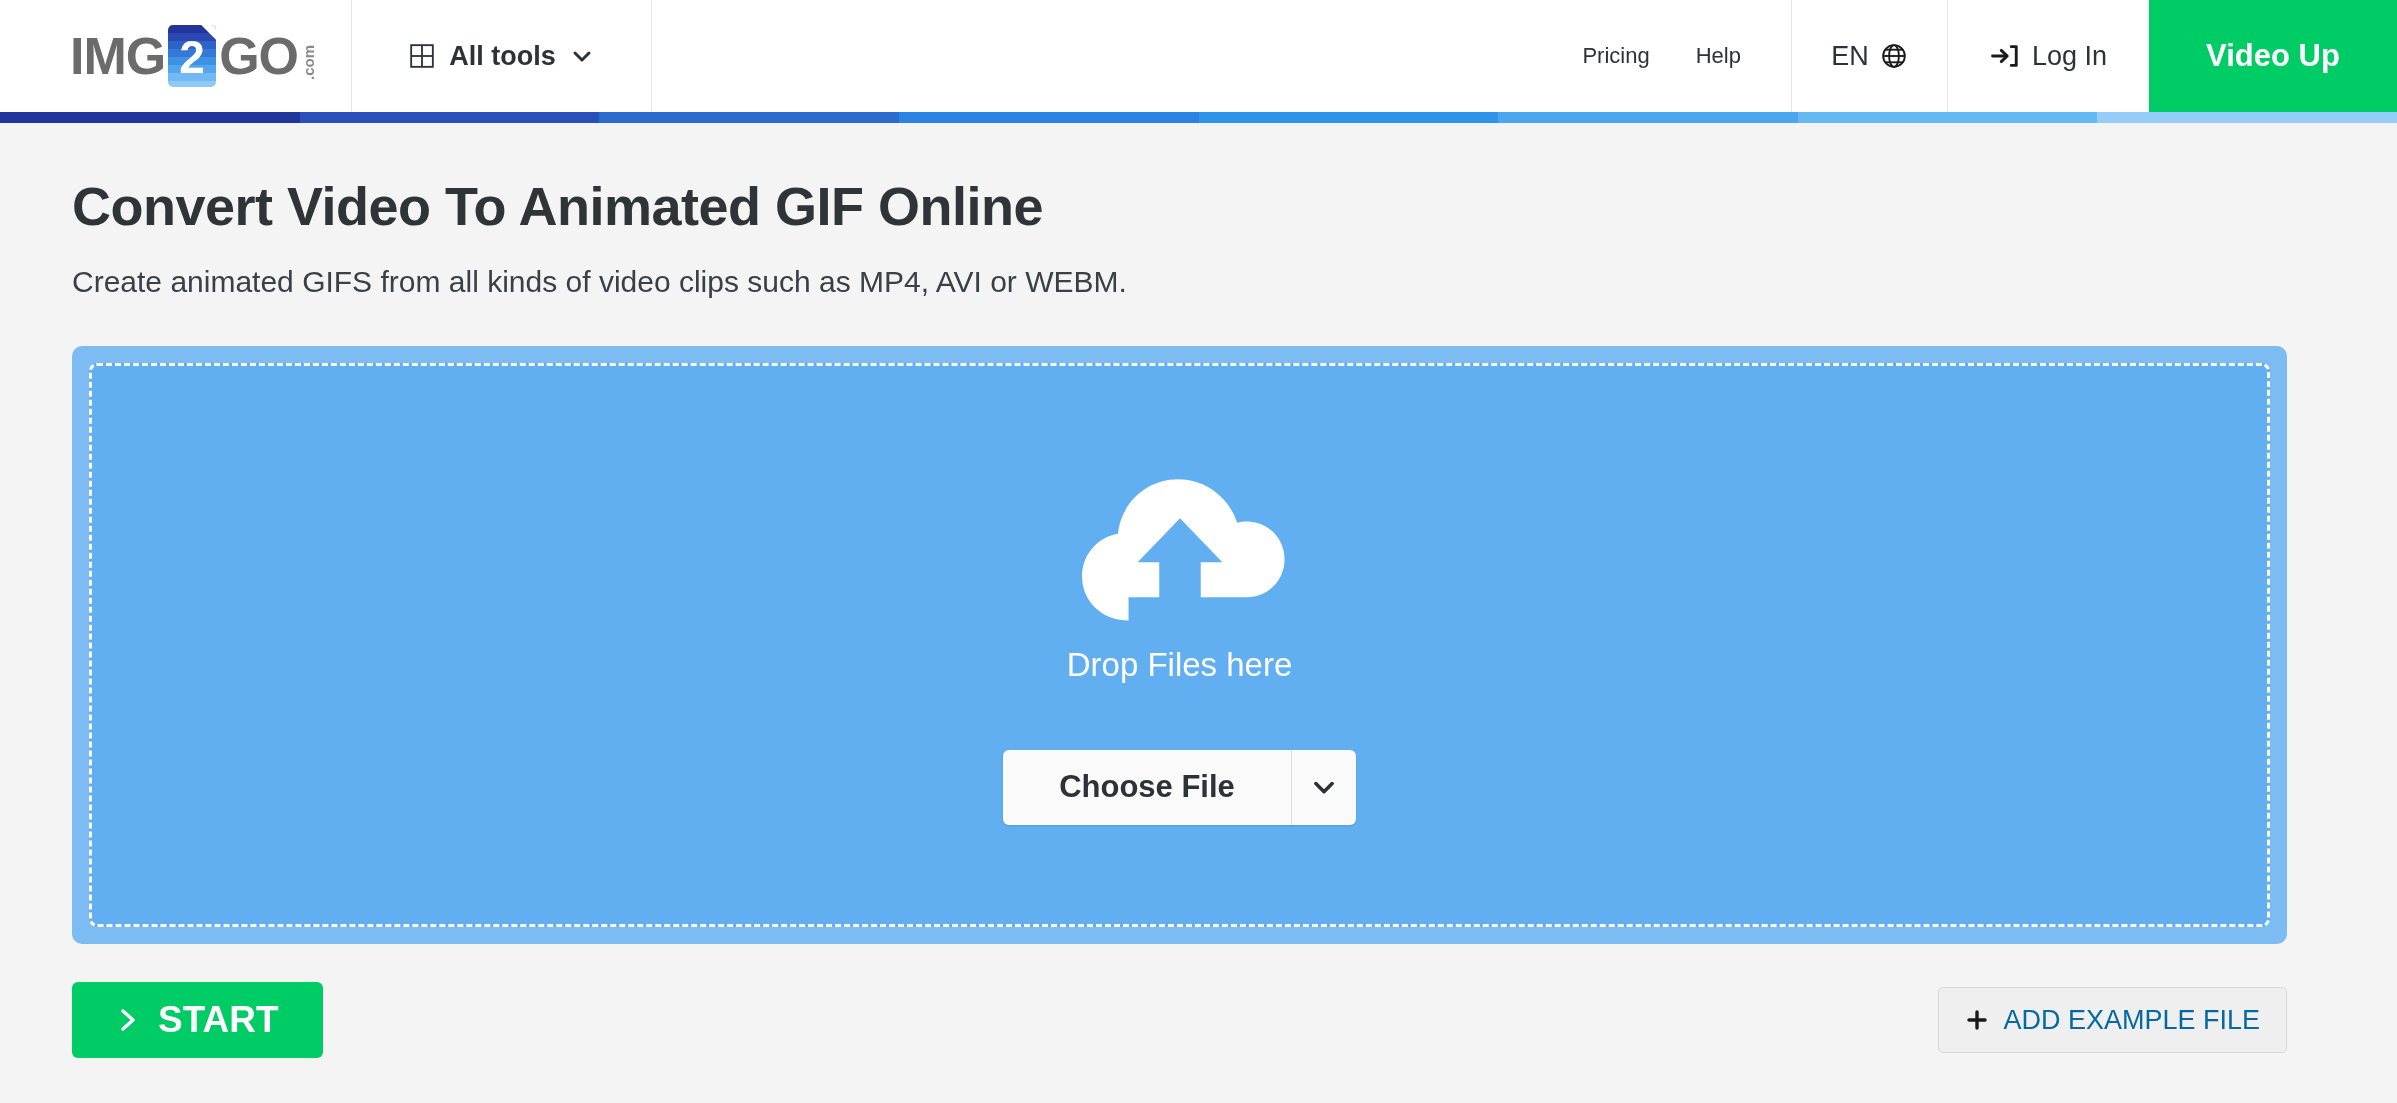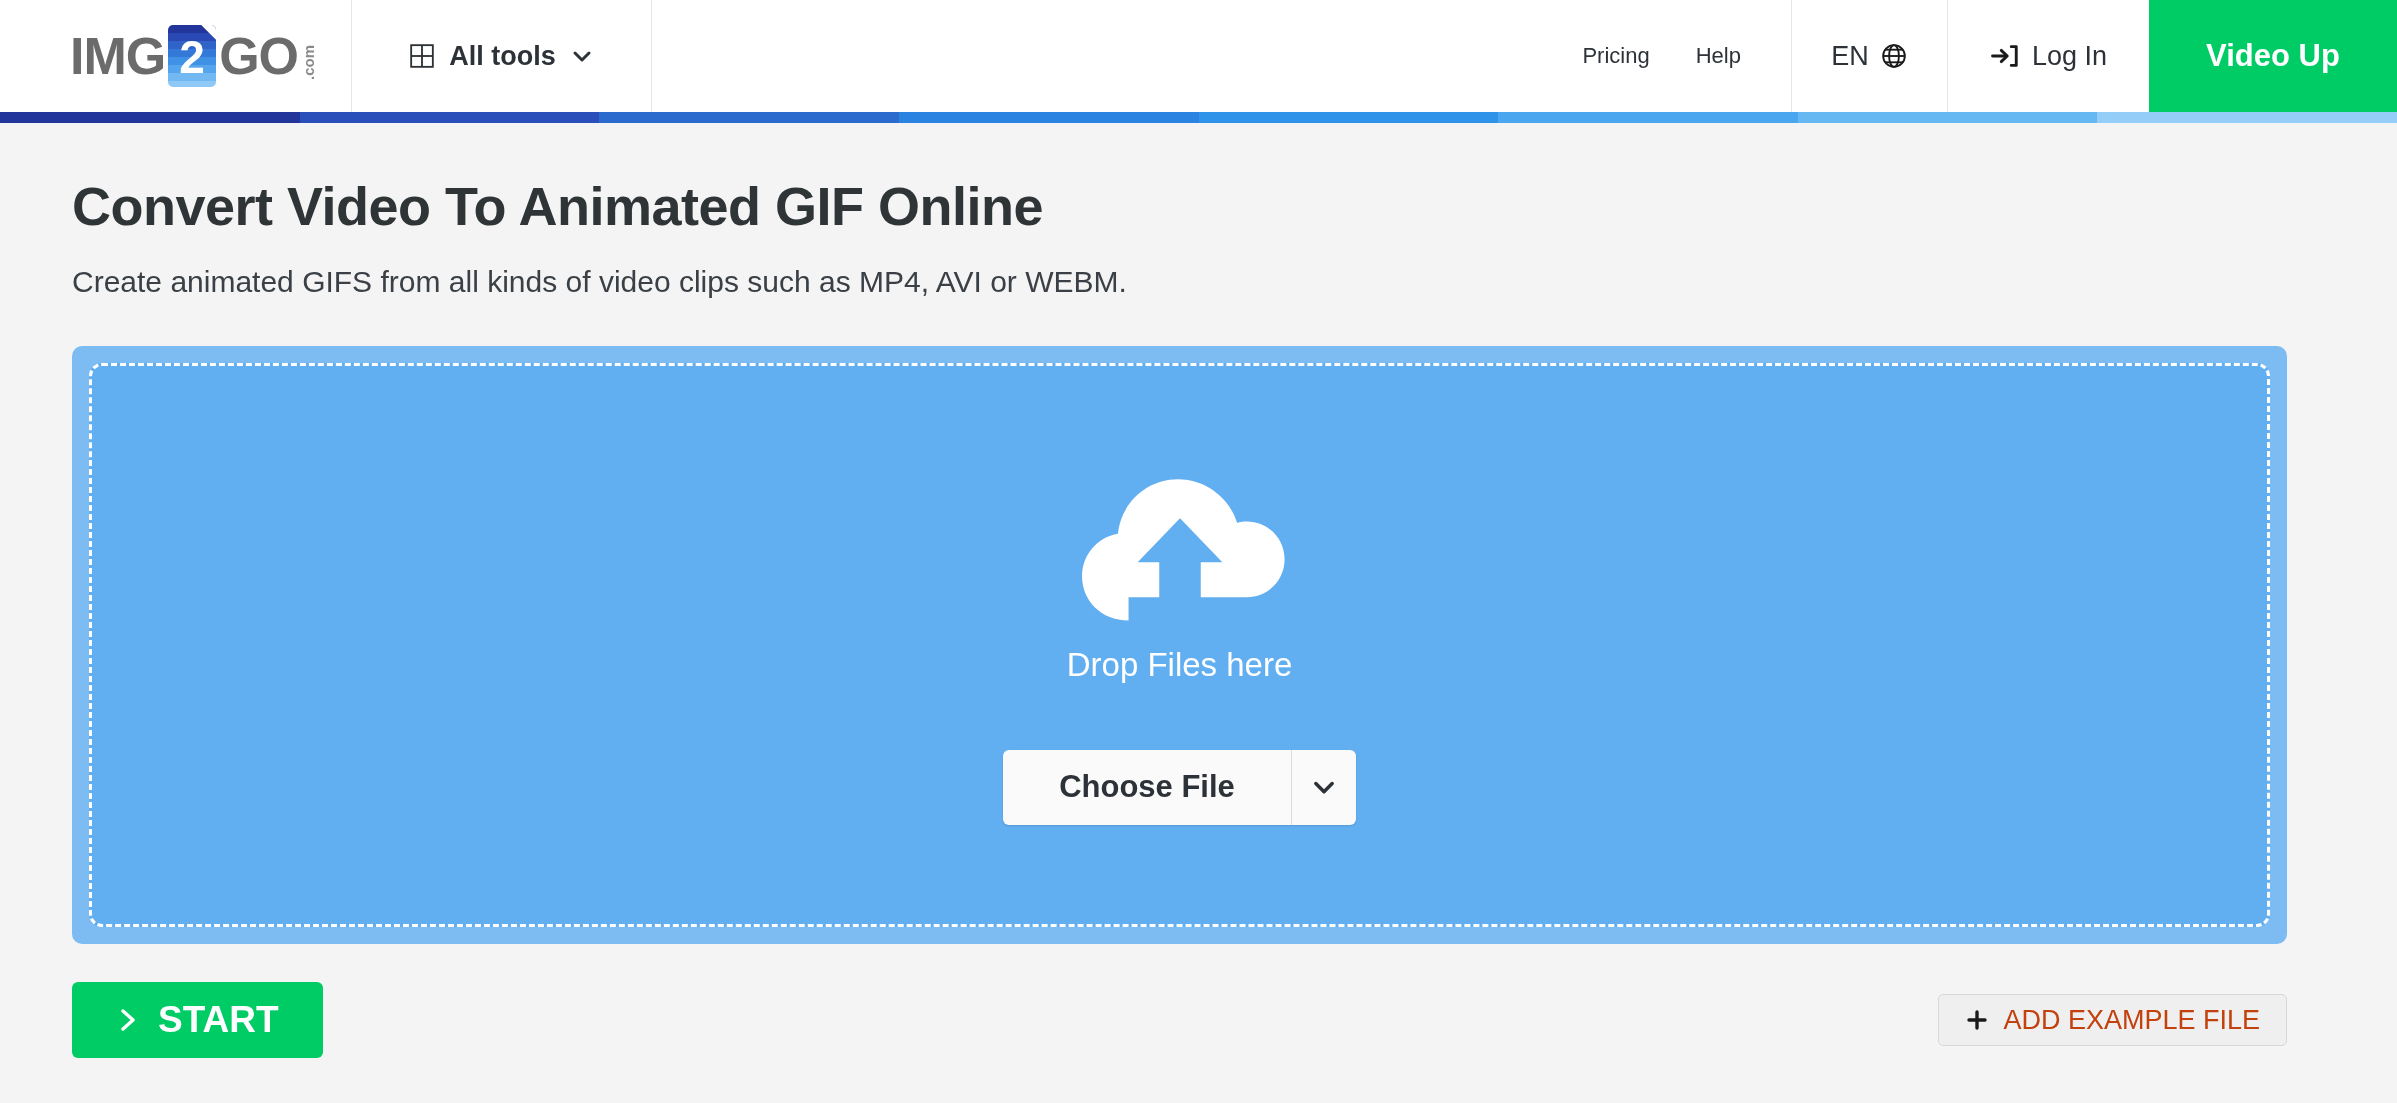--- a/index.html
+++ b/index.html
@@ -200,21 +200,21 @@
     height: 598px;
     background: #7cbcf2;
     border-radius: 10px;
     padding: 17px;
     position: relative;
   }
   .dropzone-inner {
     width: 100%;
     height: 100%;
     border: 3px dashed #ffffff;
-    border-radius: 13px;
+    border-radius: 8px;
     background: #61aef0;
     display: flex;
     flex-direction: column;
     align-items: center;
     justify-content: center;
     cursor: pointer;
   }
   .cloud-icon { width: 218px; height: 166px; display: block; }
   .drop-text {
     color: #ffffff;
@@ -274,26 +274,26 @@
     font-weight: 700;
     font-family: "Liberation Sans", sans-serif;
     cursor: pointer;
   }
   .chev-right { width: 24px; height: 30px; display: block; }
 
   .example-btn {
     background: #efefef;
     border: 1px solid #d8d8d8;
     border-radius: 5px;
-    height: 52px;
+    height: 66px;
     padding: 0 26px;
     display: flex;
     align-items: center;
     gap: 14px;
-    color: #c2410c;
+    color: #0369a1;
     font-size: 27px;
     font-family: "Liberation Sans", sans-serif;
     cursor: pointer;
   }
   .plus-icon { width: 24px; height: 24px; display: block; }
 </style>
 </head>
 <body>
 
 <div class="header">

